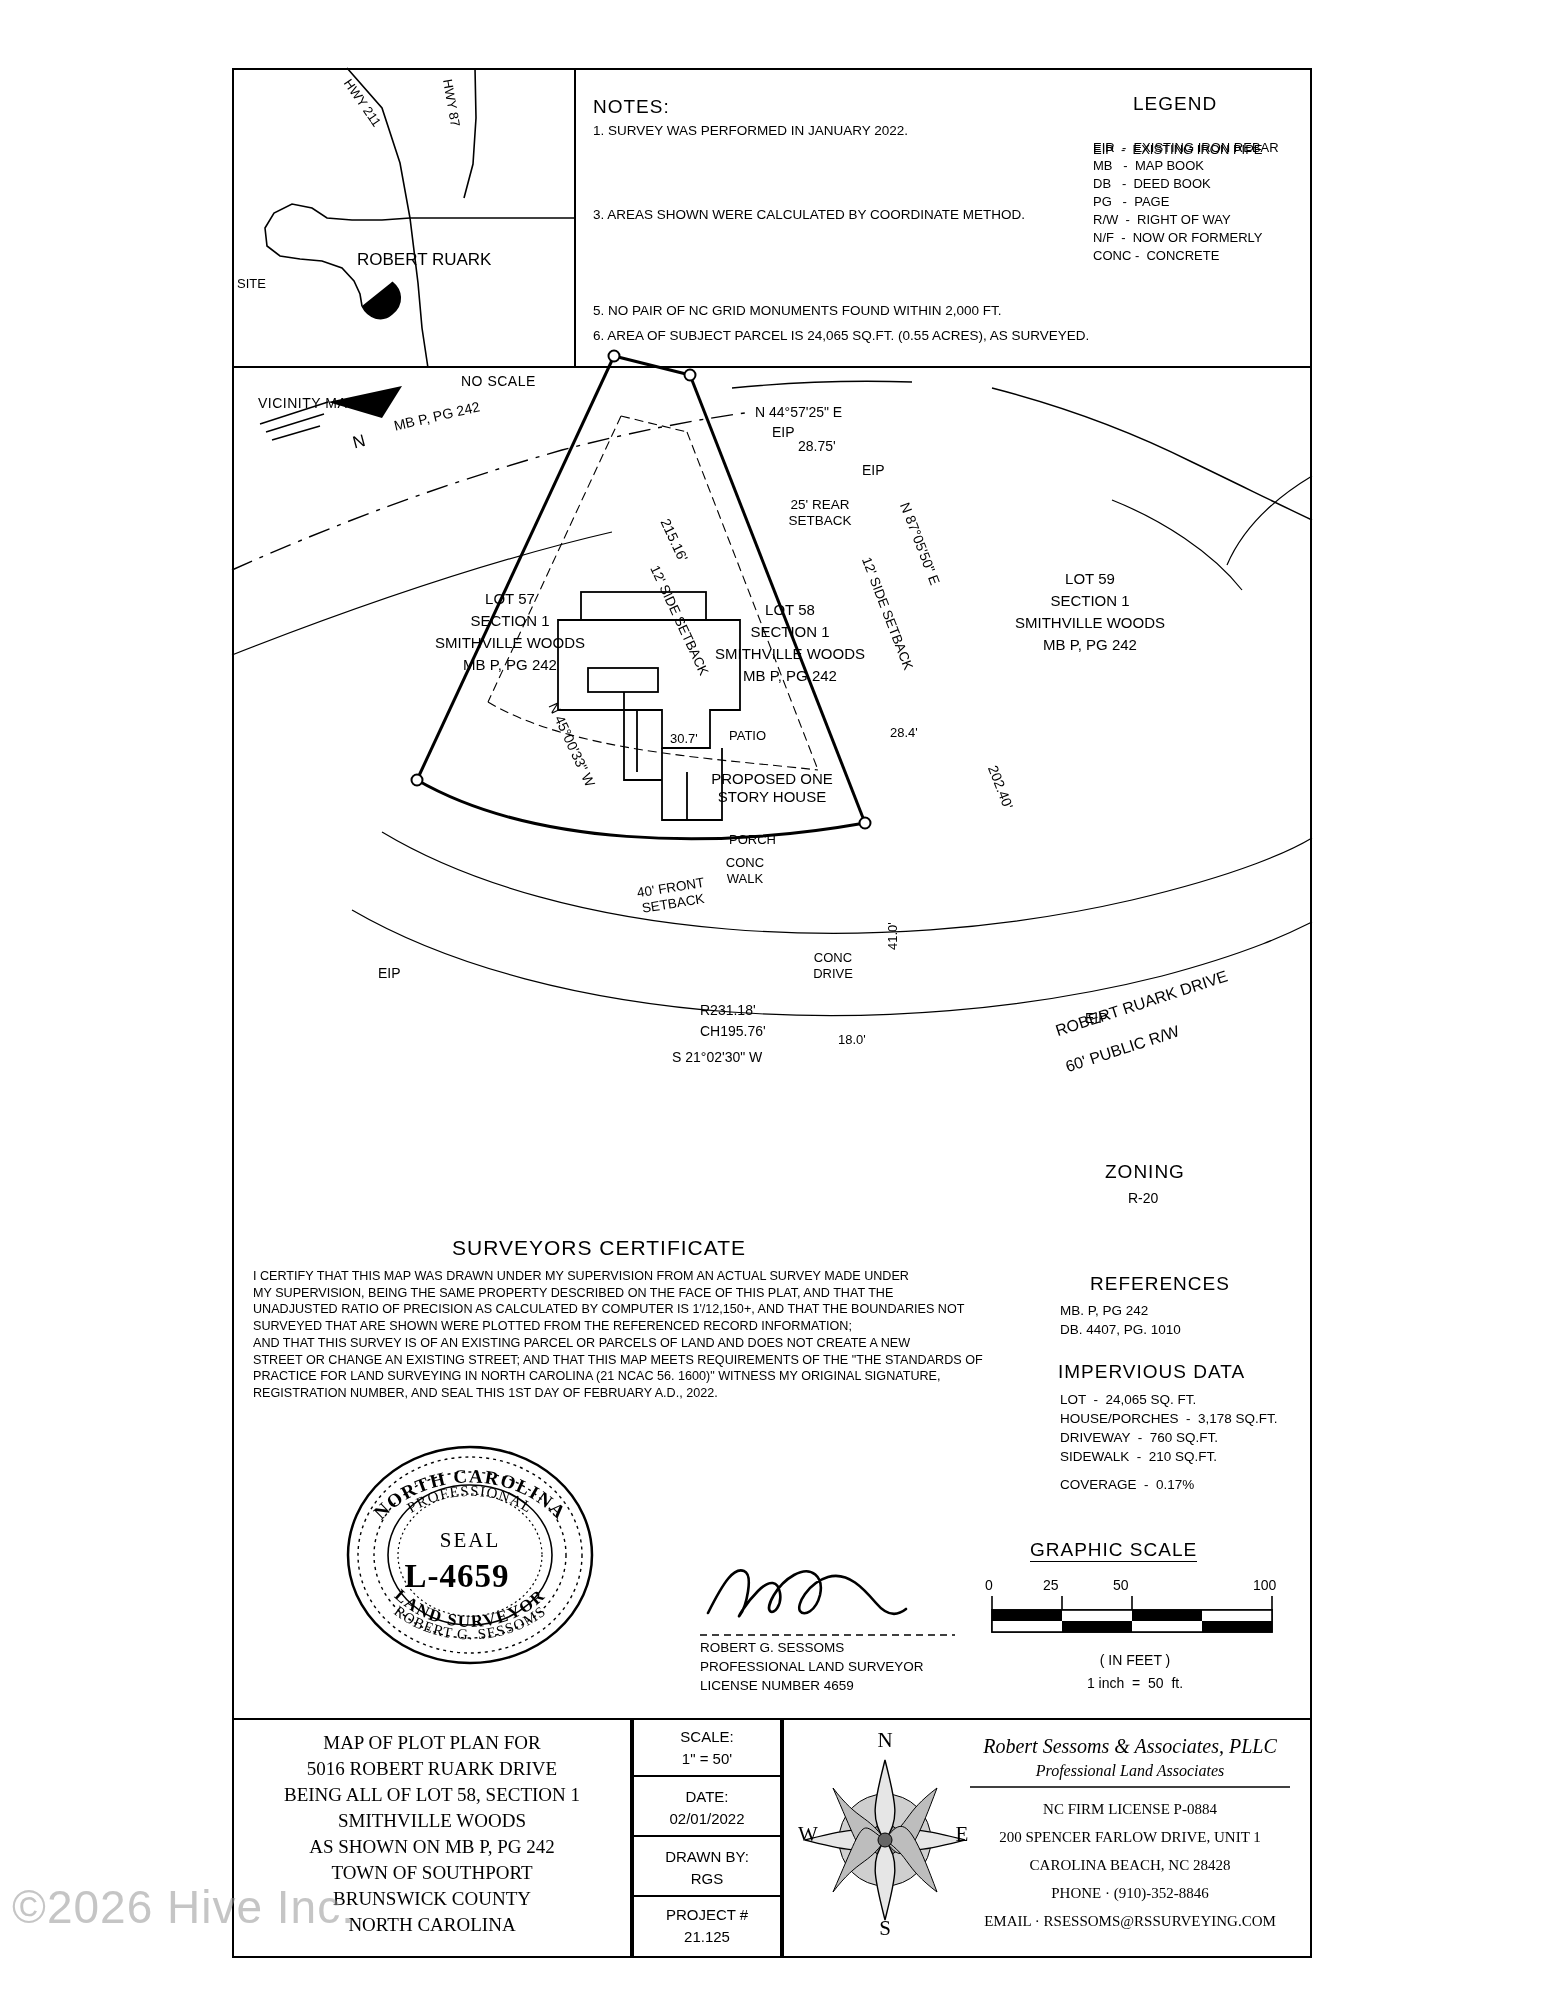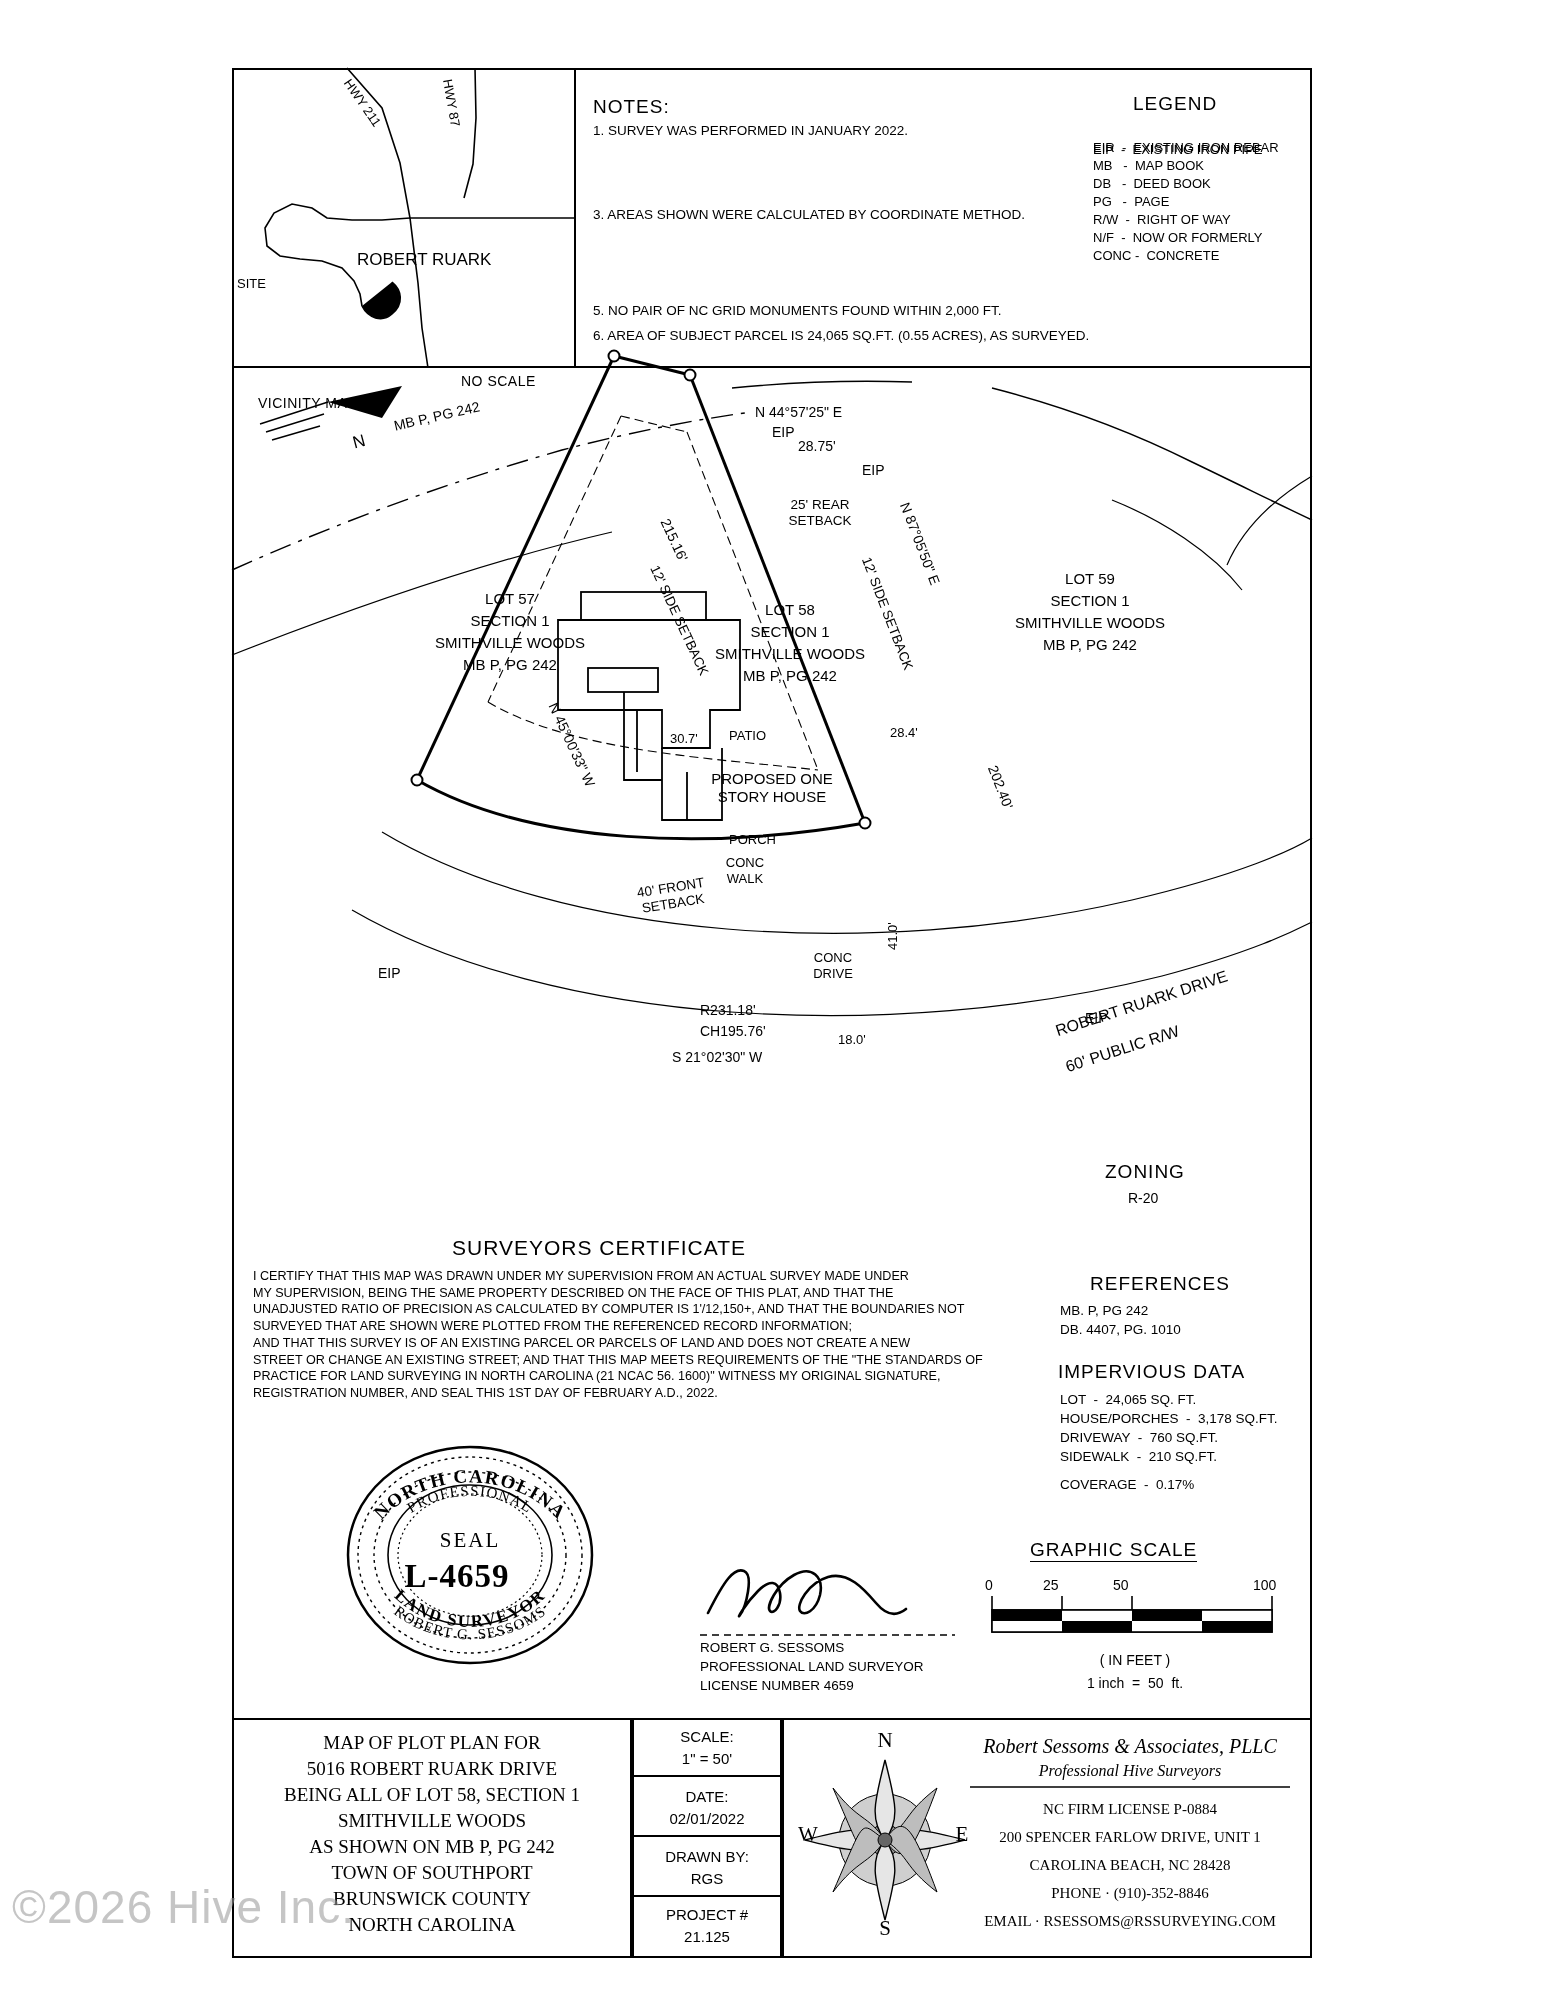--- a/index.html
+++ b/index.html
@@ -286,21 +286,21 @@
       <path d="M52 52 C18 26 26 18 0 0 C18 -26 26 -18 52 52 Z" fill="#bdbdbd" stroke="#000" stroke-width="1"></path>
       <circle r="7" fill="#666" stroke="#000" stroke-width="1"></circle>
     </g>
   </svg>
   <div class="txt ctr ser" style="left:855px;top:1728px;width:60px;font-size:21px;">N</div>
   <div class="txt ctr ser" style="left:855px;top:1916px;width:60px;font-size:21px;">S</div>
   <div class="txt ctr ser" style="left:778px;top:1822px;width:60px;font-size:21px;">W</div>
   <div class="txt ctr ser" style="left:932px;top:1822px;width:60px;font-size:21px;">E</div>
 
   <div class="txt ctr ser" style="left:960px;top:1734px;width:340px;font-size:20px;font-style:italic;">Robert Sessoms &amp; Associates, PLLC</div>
-  <div class="txt ctr ser" style="left:960px;top:1761px;width:340px;font-size:16px;font-style:italic;">Professional Hive Surveyors</div>
+  <div class="txt ctr ser" style="left:960px;top:1761px;width:340px;font-size:16px;font-style:italic;">Professional Land Associates</div>
   <svg width="340" height="6" style="left:960px;top:1784px;">
       <line x1="10" y1="3" x2="330" y2="3" stroke="#000" stroke-width="1.6"></line>
     </svg>
   <div class="txt ctr ser" style="left:960px;top:1800px;width:340px;font-size:15px;">NC FIRM LICENSE P-0884</div>
   <div class="txt ctr ser" style="left:960px;top:1828px;width:340px;font-size:15px;">200 SPENCER FARLOW DRIVE, UNIT 1</div>
   <div class="txt ctr ser" style="left:960px;top:1856px;width:340px;font-size:15px;">CAROLINA BEACH, NC 28428</div>
   <div class="txt ctr ser" style="left:960px;top:1884px;width:340px;font-size:15px;">PHONE · (910)-352-8846</div>
   <div class="txt ctr ser" style="left:960px;top:1912px;width:340px;font-size:15px;">EMAIL · RSESSOMS@RSSURVEYING.COM</div>
 
   <div class="wm">©2026 Hive Inc.</div>

